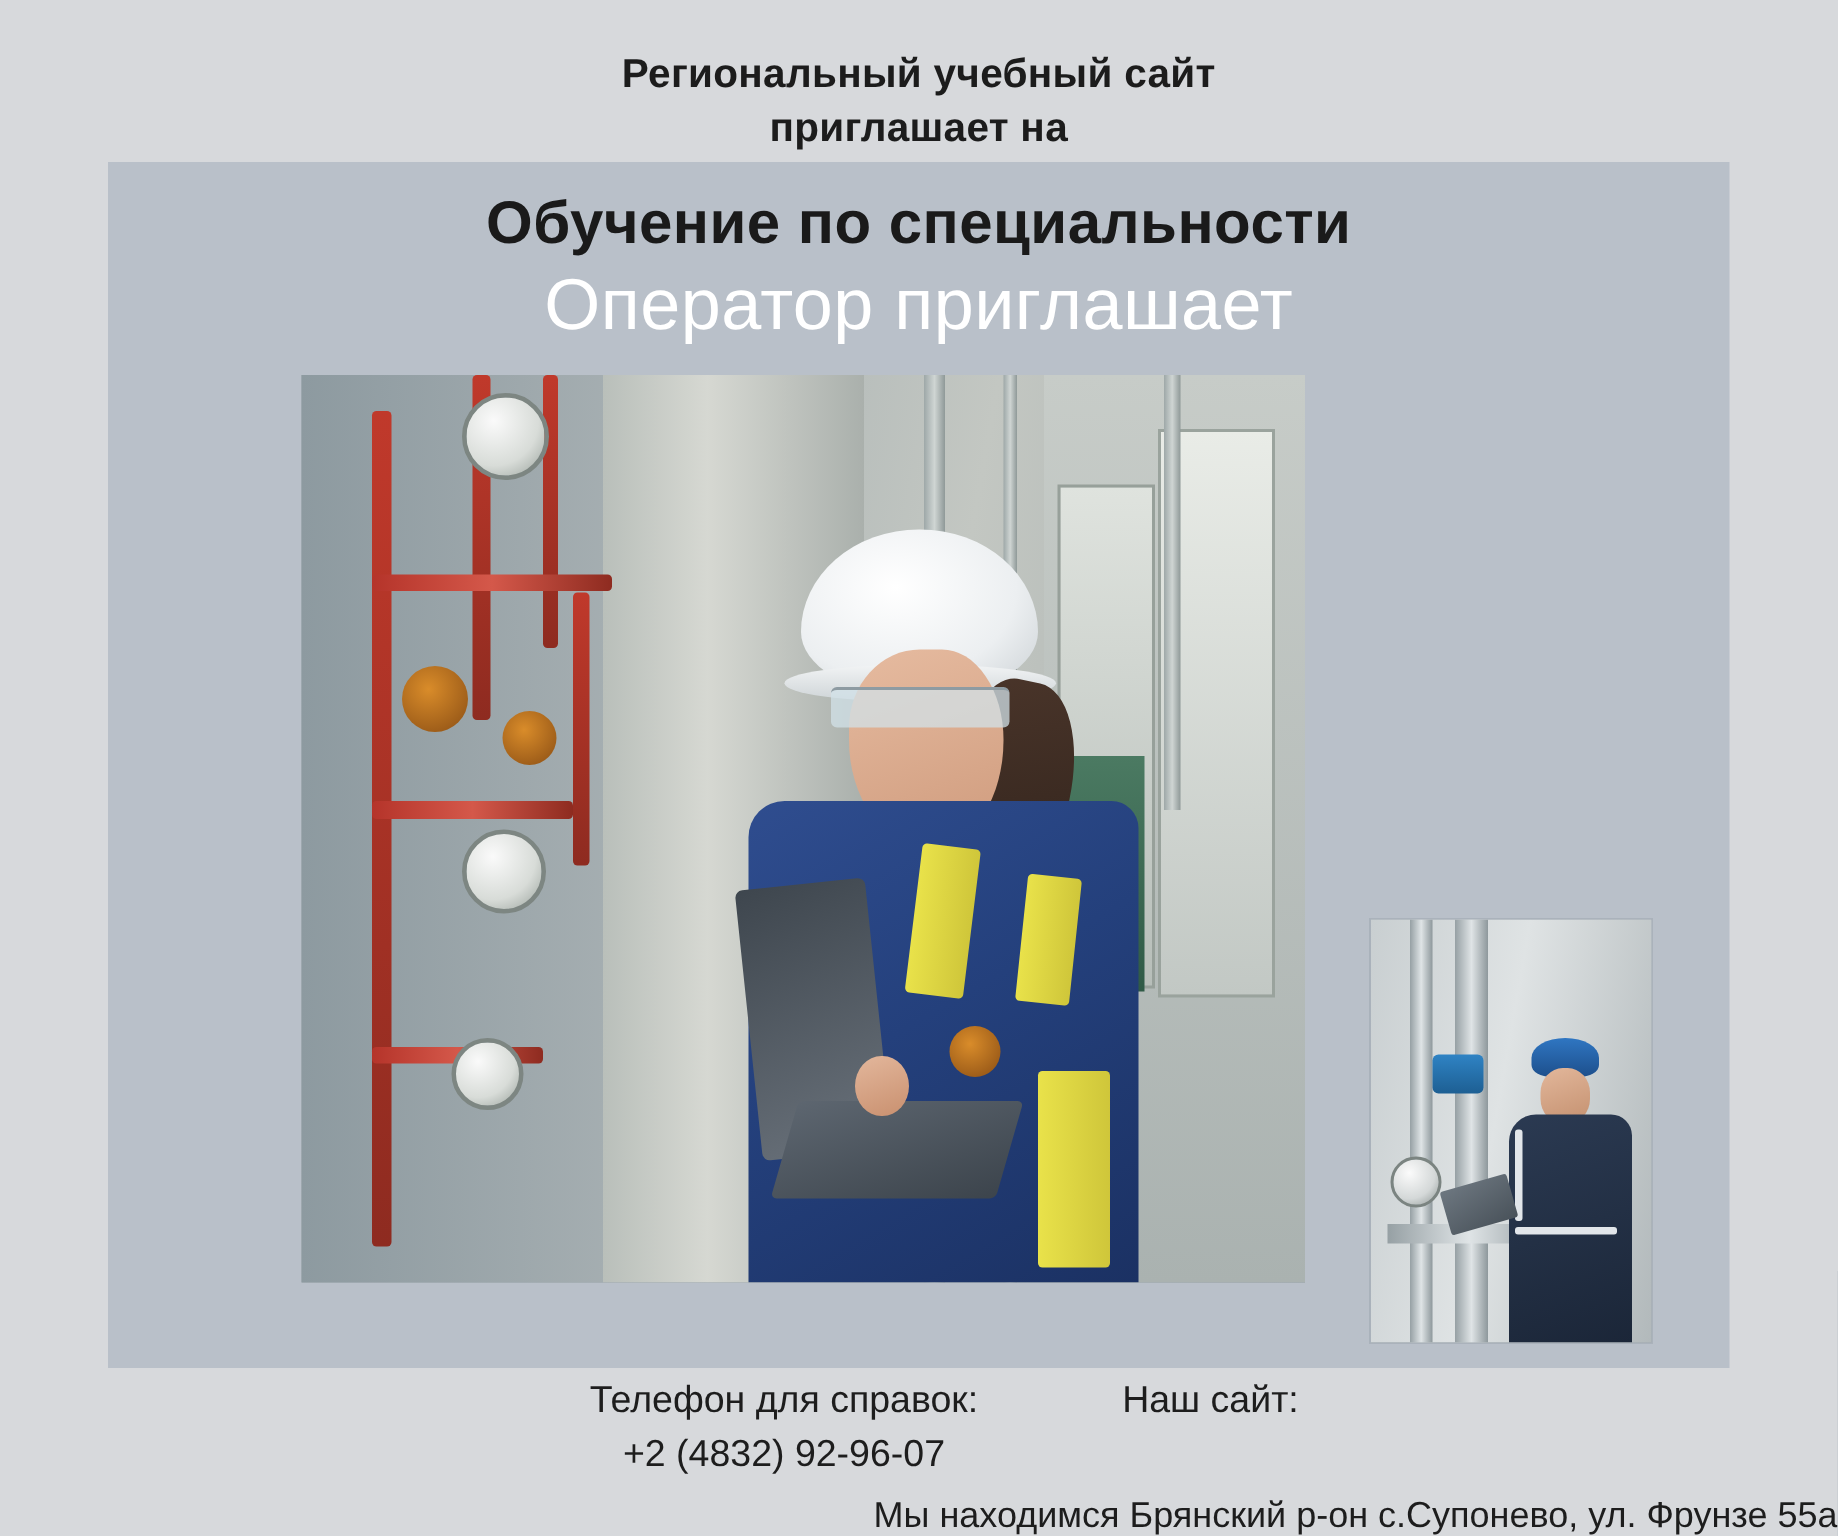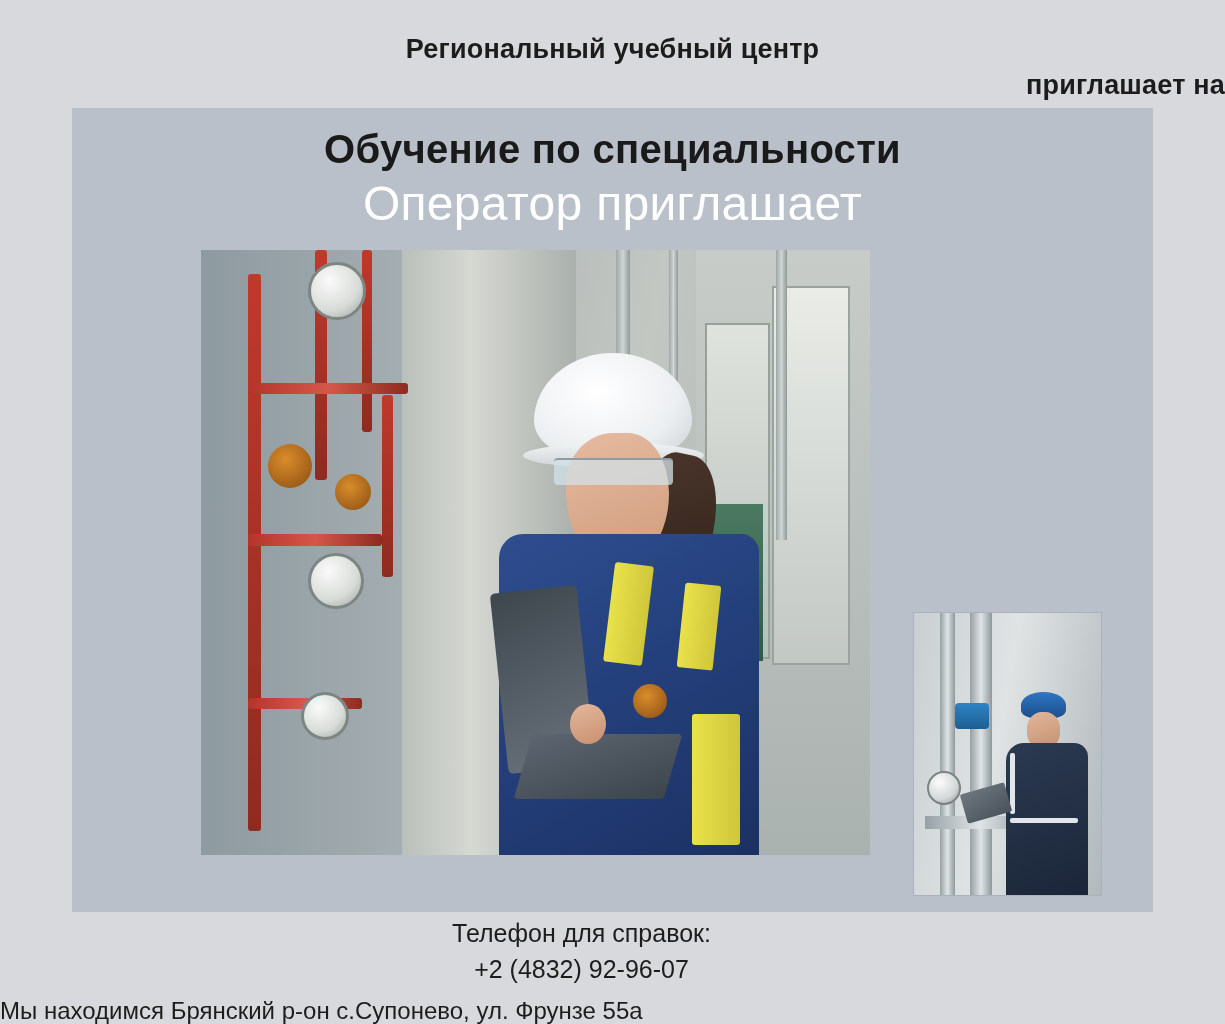--- a/index.html
+++ b/index.html
@@ -30,21 +30,20 @@
     width: 100%;
     text-align: center;
     color: #1c1c1c;
     font-size: 27px;
     font-weight: bold;
     line-height: 1.32;
     letter-spacing: 0.2px;
   }
   .top-heading .line2 {
     display: block;
-    text-align: right;
   }
 
   
   .panel {
     position: absolute;
     left: 72px;
     top: 108px;
     width: 1081px;
     height: 804px;
     background: #b9c0c9;
@@ -117,21 +116,21 @@
     text-align: center;
     color: #1d1d1d;
     font-size: 25px;
     line-height: 1.42;
   }
   .footer-col .line {
     display: block;
   }
   .footer-address {
     margin-top: 10px;
-    text-align: left;
+    text-align: right;
     color: #1d1d1d;
     font-size: 24px;
   }
 
   
 
   
   .scene {
     position: absolute;
     inset: 0;
@@ -275,21 +274,21 @@
     position: absolute; background: linear-gradient(160deg,#6d7780,#49525a);
     transform: rotate(-16deg); border-radius: 2px;
   }
 </style>
 </head>
 <body>
 
 <div class="poster">
 
   <div class="top-heading">
-    <span class="line1">Региональный учебный центр</span>
+    <span class="line1">Региональный учебный сайт</span>
     <span class="line2">приглашает на</span>
   </div>
 
   <div class="panel">
 
     <div class="title-block">
       <span class="title-main">Обучение по специальности</span>
       <span class="title-sub">Оператор приглашает</span>
     </div>
 
@@ -359,18 +358,19 @@
 
   </div>
 
   <div class="footer">
     <div class="footer-cols">
       <div class="footer-col">
         <span class="line">Телефон для справок:</span>
         <span class="line">+2 (4832) 92-96-07</span>
       </div>
       <div class="footer-col">
+        <span class="line">Наш сайт:</span>
       </div>
     </div>
     <div class="footer-address">Мы находимся Брянский р-он с.Супонево, ул. Фрунзе 55а</div>
   </div>
 
 </div>
 
 </body></html>

